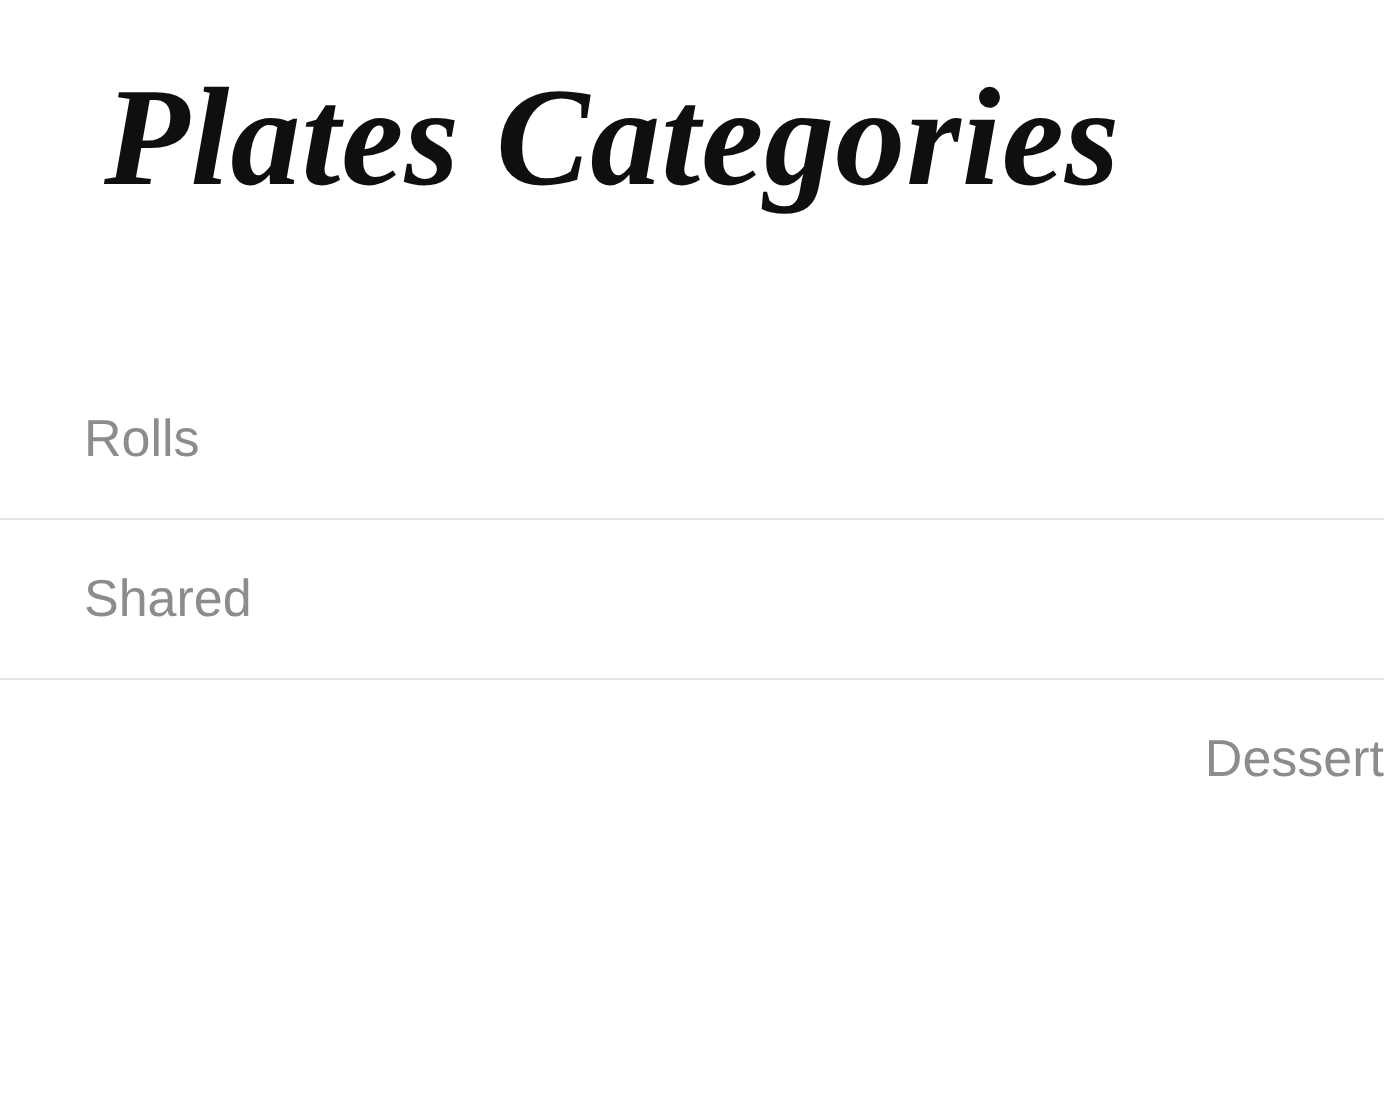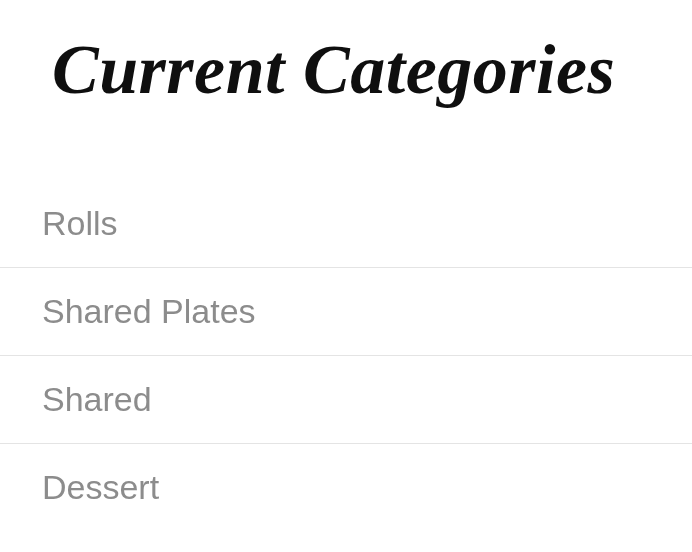--- a/index.html
+++ b/index.html
@@ -21,42 +21,40 @@
       font-size: 70px;
       color: #0f0f0f;
       padding: 30px 0 0 52px;
       letter-spacing: 0.5px;
     }
     .list {
       margin-top: 70px;
       width: 100%;
     }
     .list-item {
-      font-size: 34px;
+      font-size: 26px;
       font-weight: 400;
       color: #8c8c8c;
       padding: 24px 0 24px 42px;
       border-bottom: 1px solid #e4e4e4;
       cursor: pointer;
     }
     .list-item:last-child {
       border-bottom: none;
+      text-align: right;
     }
   </style>
 </head>
 <body>
 
-<h1 class="heading">Current Categories</h1>
+<h1 class="heading">Plates Categories</h1>
 
 <div class="list">
   <div class="list-item">
     <span>Rolls</span>
-  </div>
-  <div class="list-item">
-    <span>Shared Plates</span>
   </div>
   <div class="list-item">
     <span>Shared</span>
   </div>
   <div class="list-item">
     <span>Dessert</span>
   </div>
 </div>
 
 </body></html>

